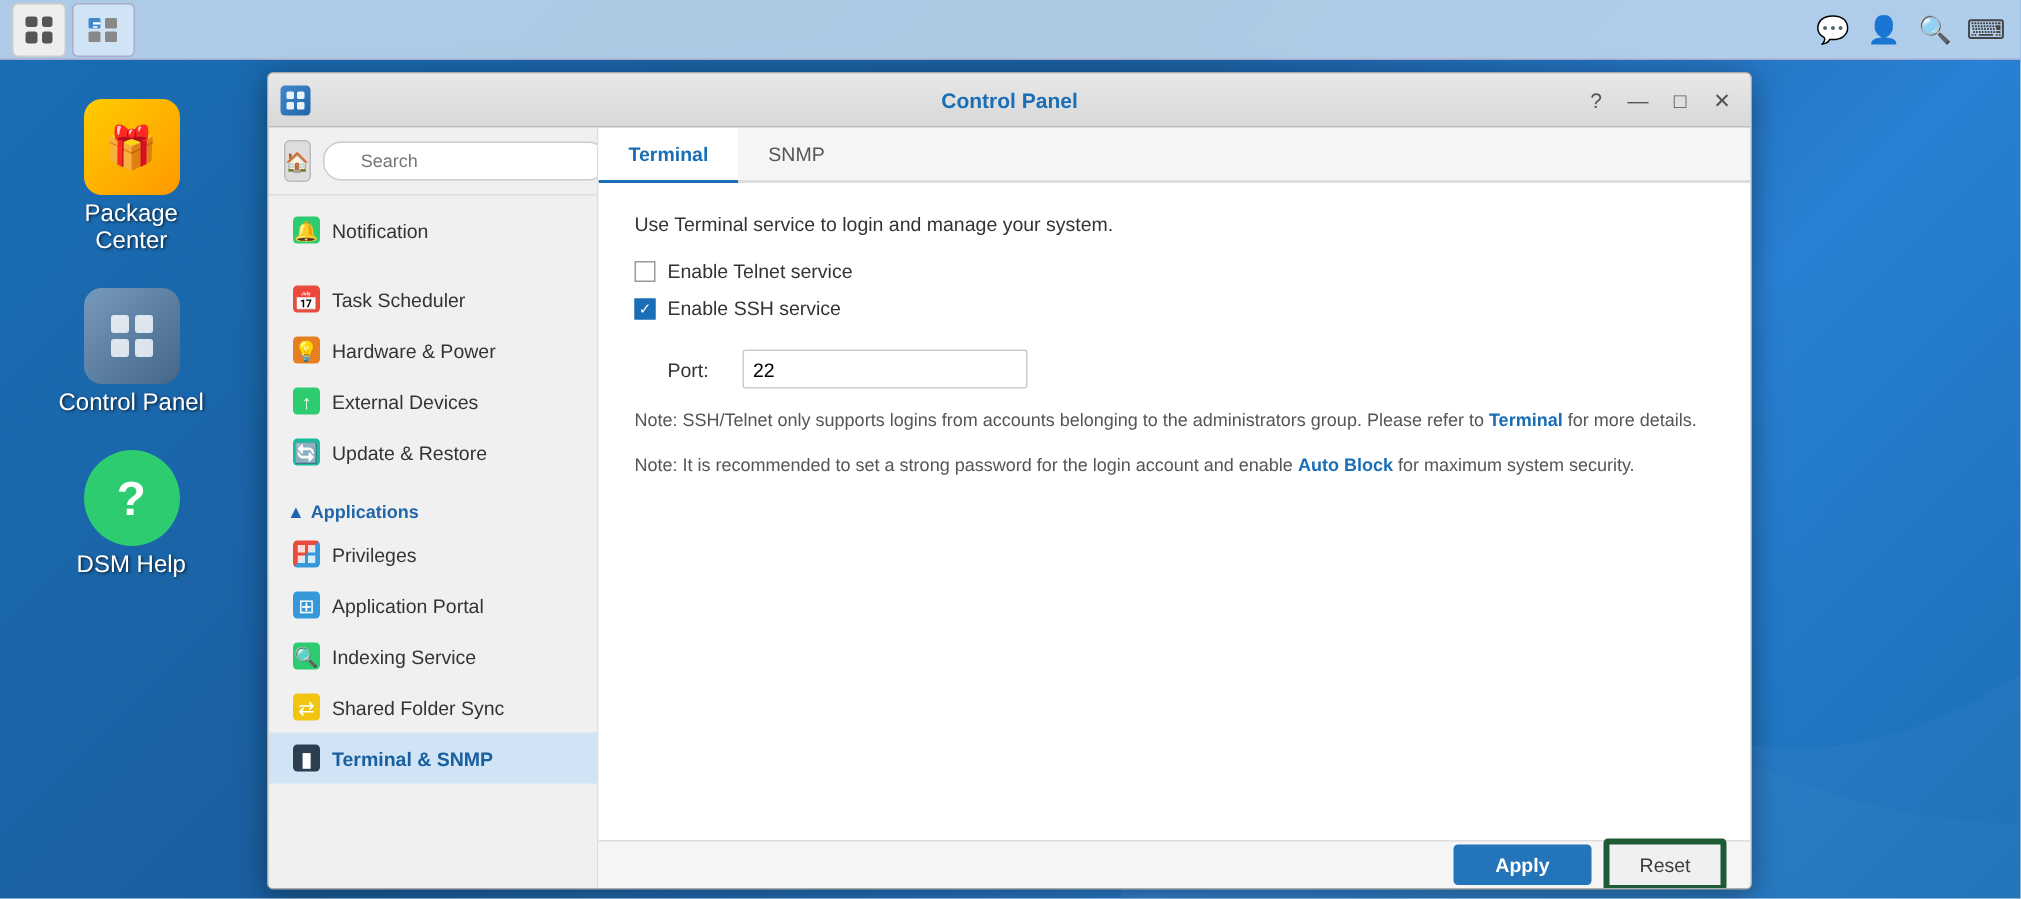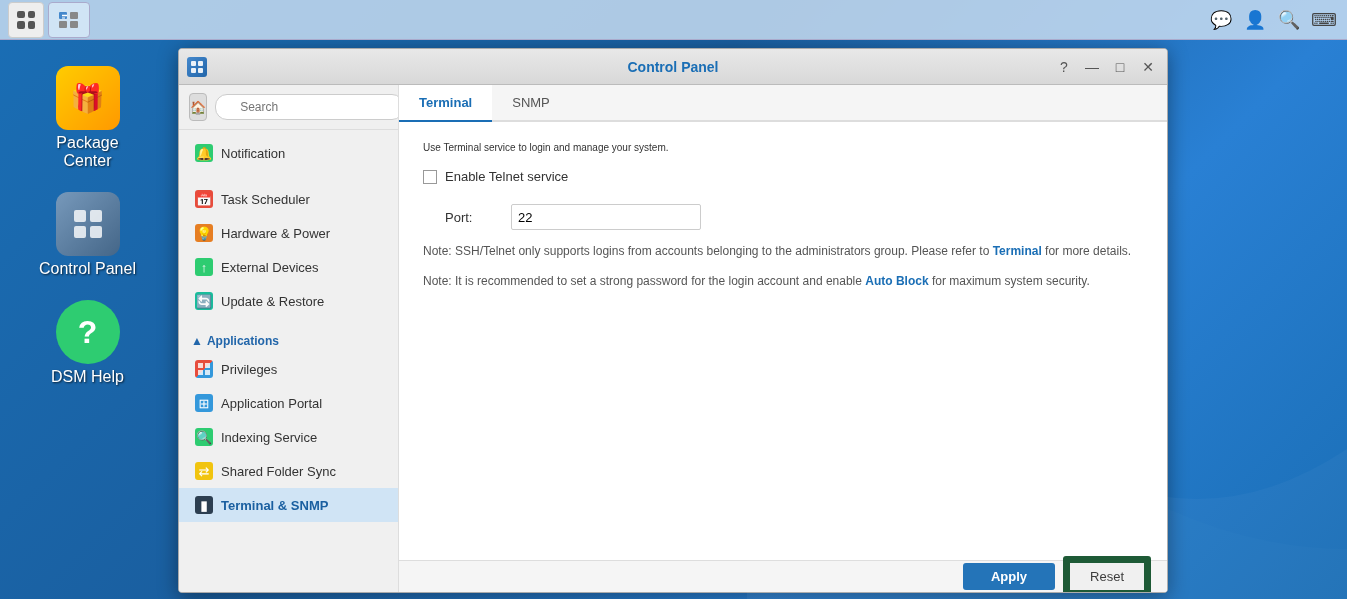--- a/index.html
+++ b/index.html
@@ -295,21 +295,21 @@
 
     
     .main-content {
       flex: 1;
       padding: 20px 24px;
       overflow-y: auto;
     }
     .desc-text {
       color: #333;
       margin-bottom: 16px;
-      font-size: 10px;
+      font-size: 13px;
     }
     .form-row {
       display: flex;
       align-items: center;
       margin-bottom: 10px;
       gap: 8px;
     }
     .checkbox-label {
       display: flex;
       align-items: center;
@@ -330,21 +330,21 @@
       border-color: #1a6eb5;
     }
     .checkbox.checked::after {
       content: '✓';
       color: #fff;
       font-size: 10px;
     }
     .port-row {
       display: flex;
       align-items: center;
-      gap: 26px;
+      gap: 10px;
       margin-bottom: 12px;
       padding-left: 22px;
       margin-top: 20px;
     }
     .port-label {
       font-size: 13px;
       color: #333;
       width: 40px;
     }
     .port-input {
@@ -397,21 +397,21 @@
       border: none;
       border-radius: 3px;
       cursor: pointer;
       font-size: 13px;
       font-weight: bold;
     }
     .btn-reset {
       padding: 6px 20px;
       background: #f0f0f0;
       color: #333;
-      border: 7px solid #14532d;
+      border: 4px solid #14532d;
       border-radius: 3px;
       cursor: pointer;
       font-size: 13px;
     }
 
     
     .bg-wave {
       position: absolute;
       bottom: 0;
       right: 0;
@@ -584,20 +584,26 @@
 
         
         <div class="form-row">
           <label class="checkbox-label">
             <div class="checkbox"></div>
             <span>Enable Telnet service</span>
           </label>
         </div>
 
         
+        <div class="form-row">
+          <label class="checkbox-label">
+            <div class="checkbox checked"></div>
+            <span>Enable SSH service</span>
+          </label>
+        </div>
 
         
         <div class="port-row">
           <span class="port-label">Port:</span>
           <input class="port-input" type="text" value="22" style="">
         </div>
 
         
 
         

